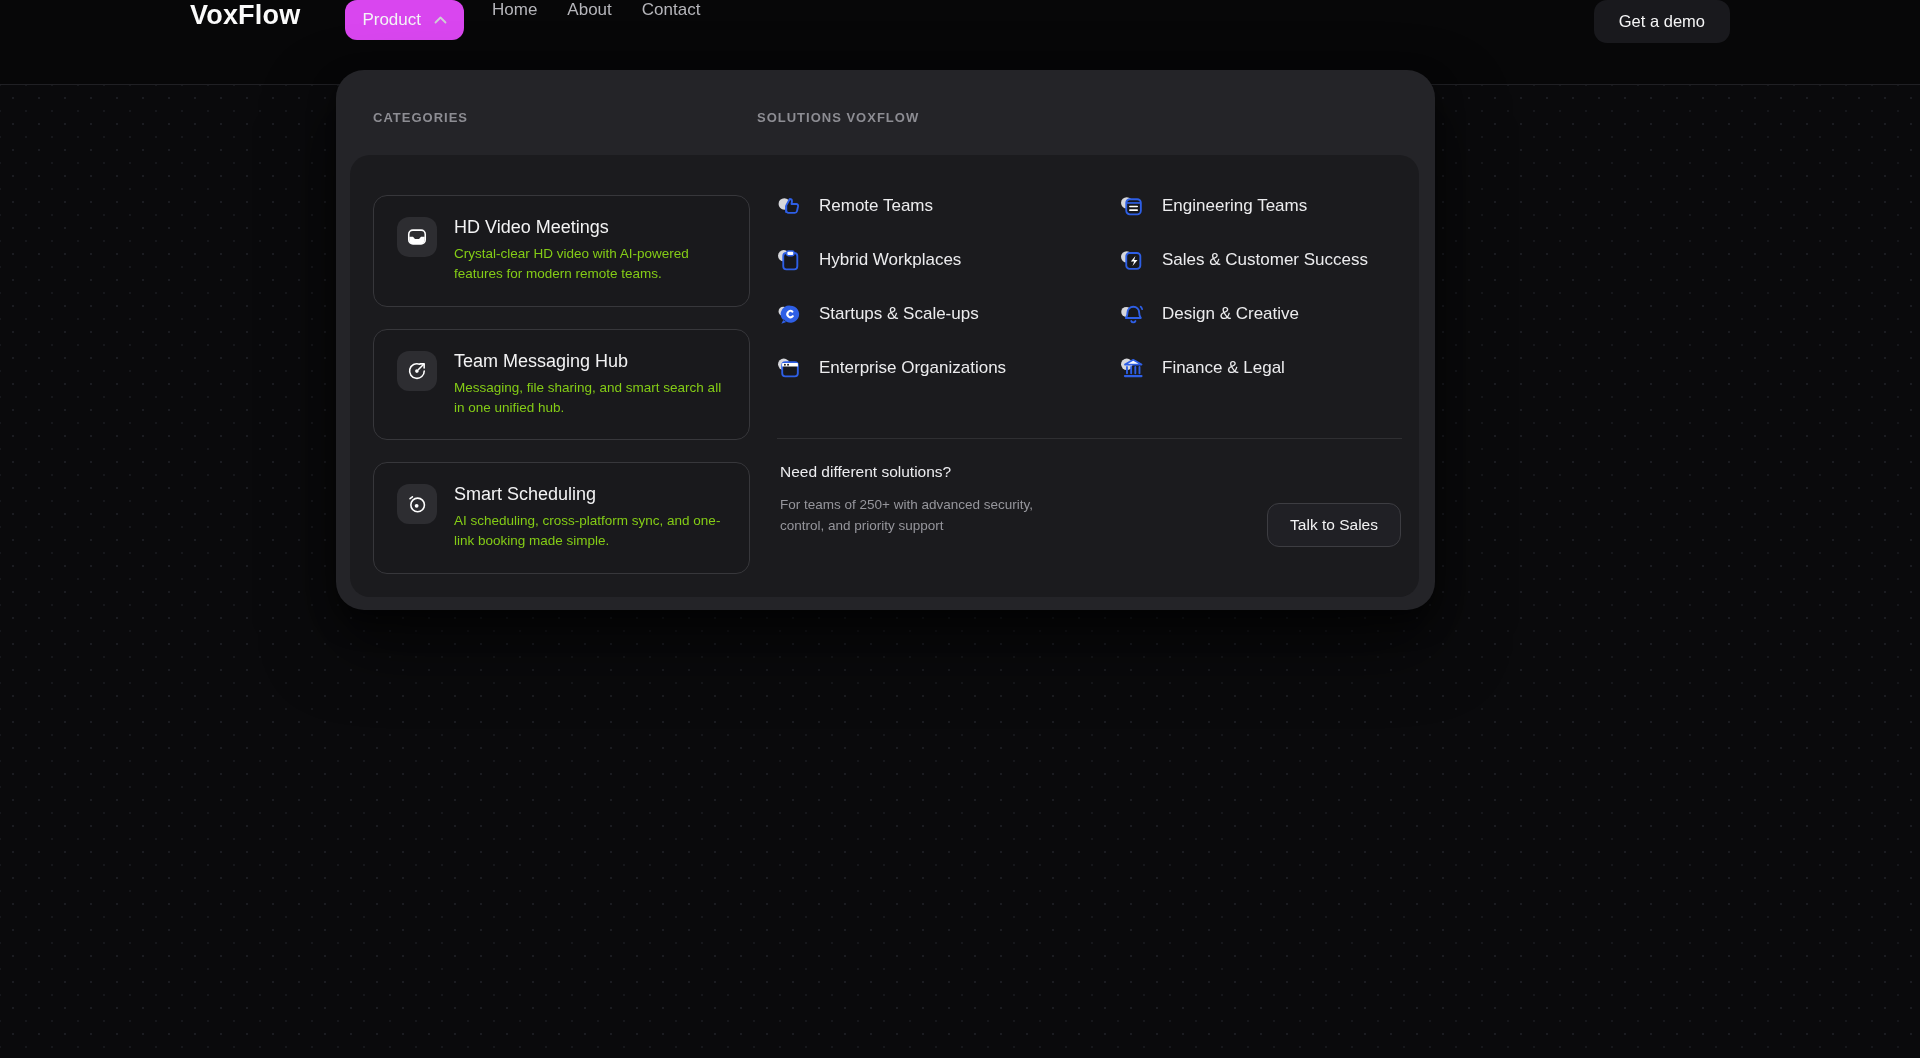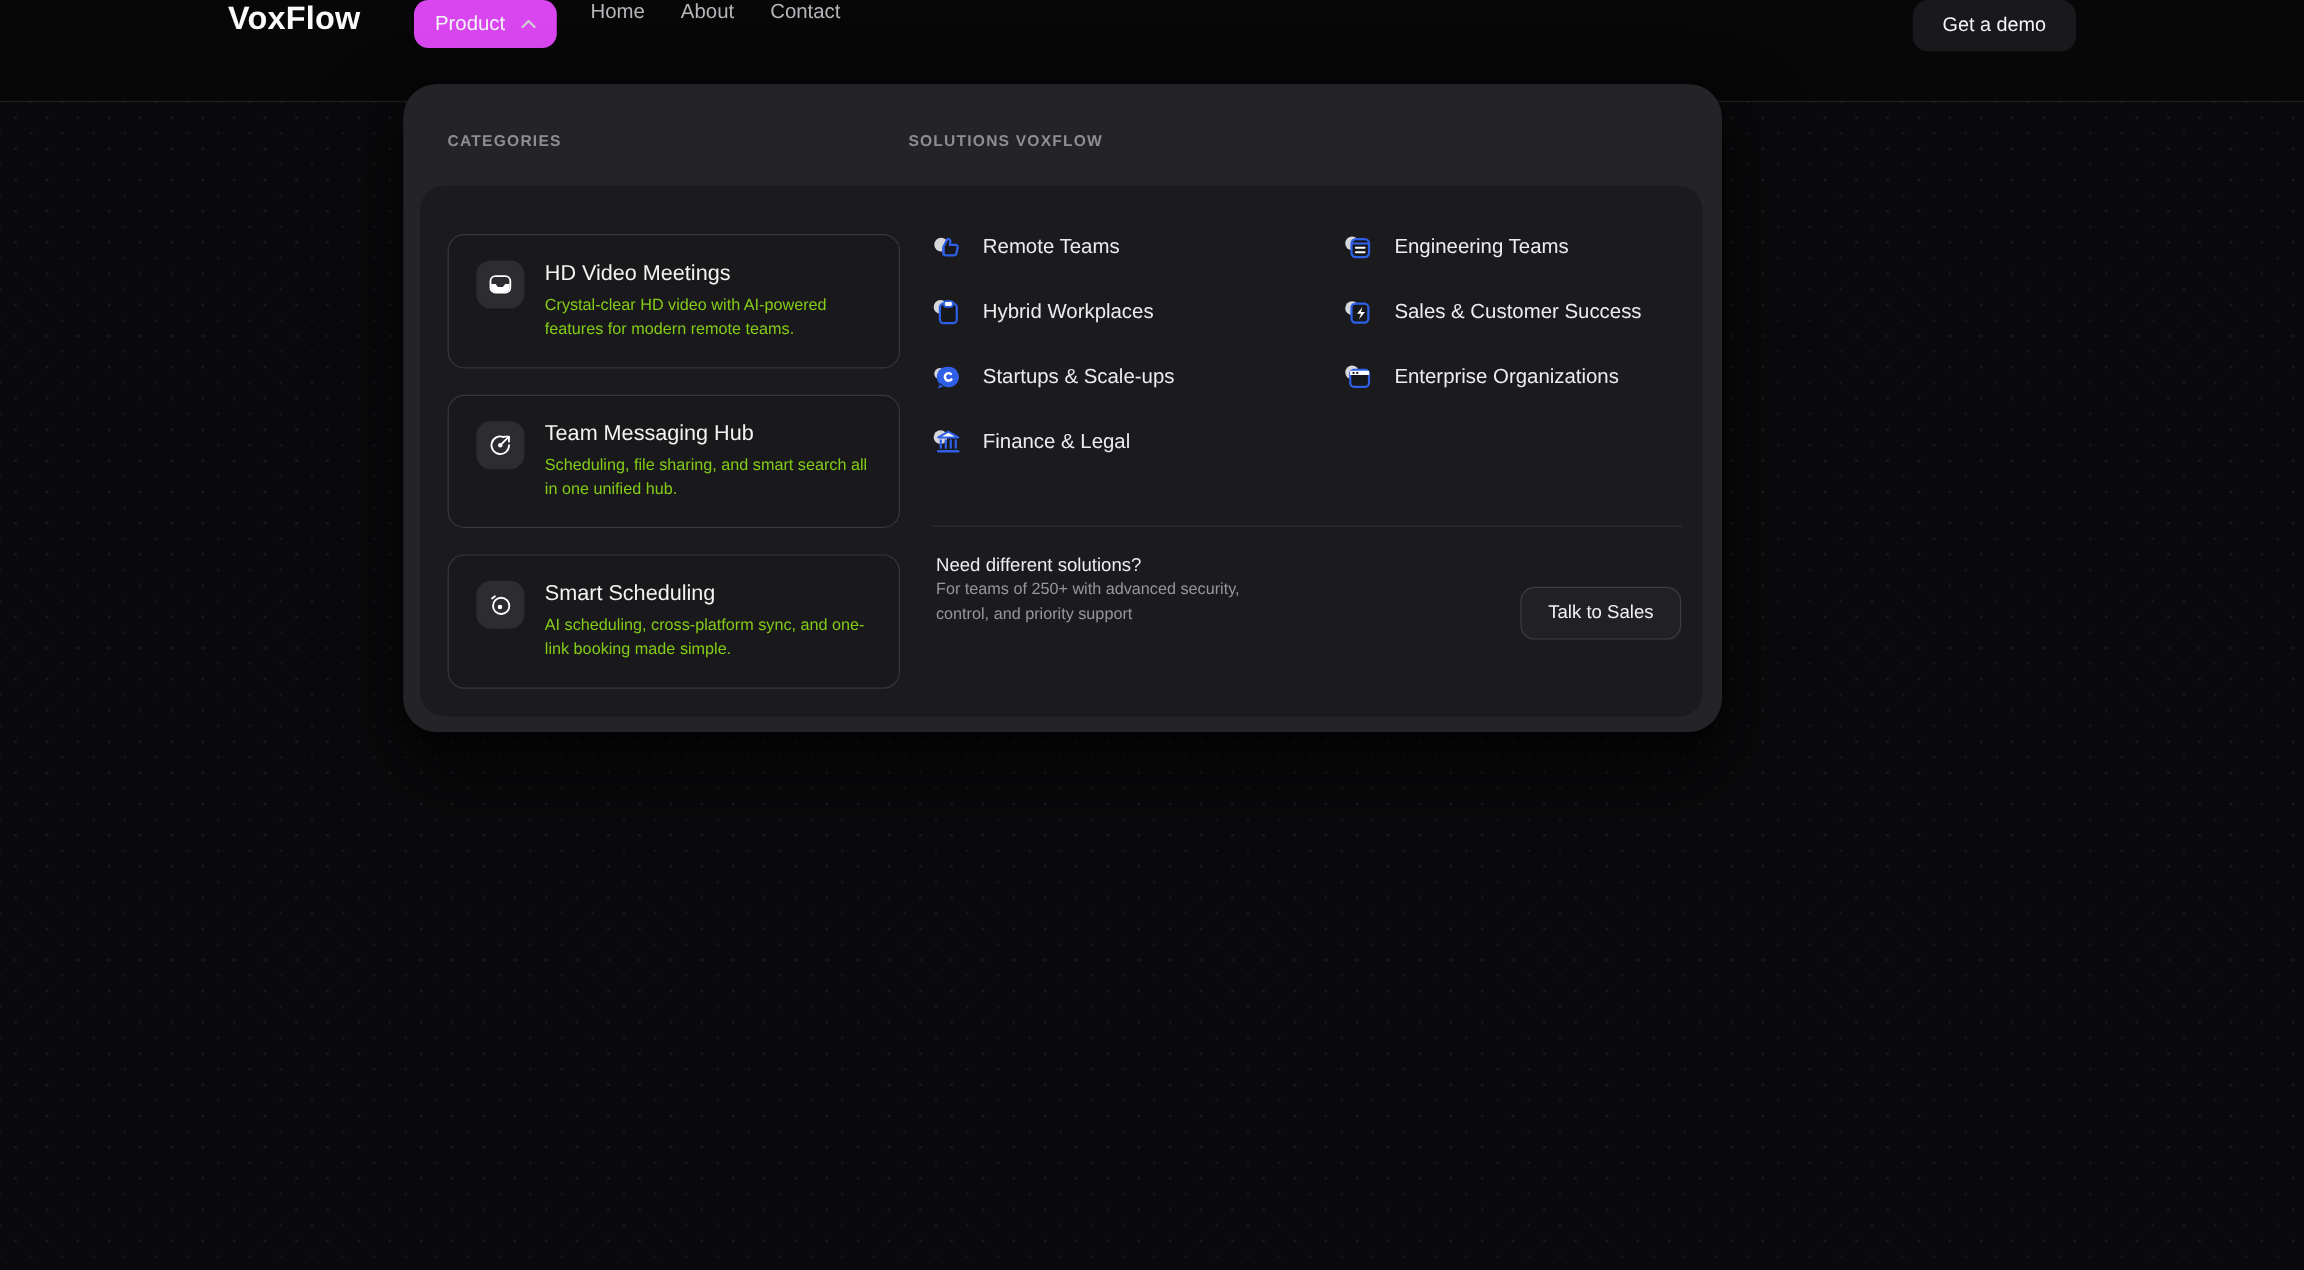--- a/index.html
+++ b/index.html
@@ -81,21 +81,21 @@
   .sol-icon { flex-shrink:0; display:block; }
 
   .divider { position:absolute; left:427px; right:17px; top:283px;
              border-top:1px solid rgba(255,255,255,.09); }
 
   
   .menu-footer {
     position:absolute; left:430px; right:18px; top:308px;
     display:flex; justify-content:space-between; align-items:flex-end;
   }
-  .footer-title { font-size:15.5px; color:#ededf0; }
+  .footer-title { font-size:15.5px; color:#ededf0; margin-bottom:14px; }
   .footer-desc  { font-size:13.5px; color:#96969c; width:272px; line-height:1.55; }
   .talk-btn {
     background:#202025; border:1px solid #3d3d42; border-radius:12px;
     padding:12px 22px; font-size:15.5px; color:#f2f2f3; cursor:pointer;
     font-family:inherit; margin-bottom:-10px;
   }
 </style>
 </head>
 <body>
 
@@ -145,21 +145,21 @@
         <div class="icon-sq">
           <svg width="22" height="22" viewBox="0 0 24 24">
             <path d="M14.8 4.6A8 8 0 1 0 19.9 12" fill="none" stroke="#ffffff" stroke-width="1.7" stroke-linecap="round"></path>
             <path d="M13.6 10.4L19.3 4.7" stroke="#ffffff" stroke-width="1.7" stroke-linecap="round"></path>
             <path d="M15.4 4.2h4.4v4.4" fill="none" stroke="#ffffff" stroke-width="1.7" stroke-linecap="round" stroke-linejoin="round"></path>
             <circle cx="11.9" cy="12.1" r="2" fill="#ffffff"></circle>
           </svg>
         </div>
         <div>
           <div class="card-title">Team Messaging Hub</div>
-          <div class="card-desc">Scheduling, file sharing, and smart search all in one unified hub.</div>
+          <div class="card-desc">Messaging, file sharing, and smart search all in one unified hub.</div>
         </div>
       </div>
 
       <div class="card">
         <div class="icon-sq">
           <svg width="22" height="22" viewBox="0 0 24 24">
             <circle cx="12.7" cy="13" r="7.4" fill="none" stroke="#ffffff" stroke-width="1.7"></circle>
             <circle cx="11.6" cy="14" r="2.1" fill="#ffffff"></circle>
             <path d="M4.4 6.2L7 4.2" stroke="#ffffff" stroke-width="1.7" stroke-linecap="round"></path>
           </svg>
@@ -212,20 +212,29 @@
 
       <div class="solution-item">
         <svg class="sol-icon" width="25" height="25" viewBox="0 0 24 24">
           <circle cx="6" cy="9" r="4.5" fill="#d6d7db"></circle>
           <path d="M13 3.5a8.2 8.2 0 1 1-6.6 13l-2.2 4.3 4.7-1.5A8.2 8.2 0 0 1 13 3.5z" fill="#2e5fe6"></path>
           <path d="M14.8 9.2a3 3 0 1 0 .4 4.4" fill="none" stroke="#ffffff" stroke-width="2" stroke-linecap="round"></path>
         </svg>
         <span class="lbl">Startups &amp; Scale-ups</span>
       </div>
 
+      <div class="solution-item">
+        <svg class="sol-icon" width="25" height="25" viewBox="0 0 24 24">
+          <circle cx="6" cy="9.5" r="4.8" fill="#d6d7db"></circle>
+          <path d="M12.8 4.5a5.6 5.6 0 0 1 5.6 5.6c0 3.1.8 4.4 1.6 5.2H5.6c.8-.8 1.6-2.1 1.6-5.2a5.6 5.6 0 0 1 5.6-5.6z" fill="#17181c" stroke="#2e5fe6" stroke-width="1.8" stroke-linejoin="round"></path>
+          <path d="M10.8 18.3a2.2 2.2 0 0 0 4 0" fill="none" stroke="#2e5fe6" stroke-width="1.8" stroke-linecap="round"></path>
+          <path d="M19.8 4.4c.7.7 1.2 1.5 1.5 2.5" fill="none" stroke="#2e5fe6" stroke-width="1.6" stroke-linecap="round"></path>
+        </svg>
+        <span class="lbl">Design &amp; Creative</span>
+      </div>
 
       <div class="solution-item">
         <svg class="sol-icon" width="25" height="25" viewBox="0 0 24 24">
           <circle cx="6.5" cy="8" r="5.5" fill="#d6d7db"></circle>
           <rect x="5" y="6" width="15" height="13.5" rx="3" fill="#17181c" stroke="#2e5fe6" stroke-width="1.8"></rect>
           <path d="M5.8 6.6h13.4c.5 0 .9.4.9.9v2.6H4.9V7.5c0-.5.4-.9.9-.9z" fill="#ffffff"></path>
           <circle cx="7.6" cy="8.4" r=".9" fill="#17181c"></circle>
           <circle cx="10.6" cy="8.4" r=".9" fill="#17181c"></circle>
         </svg>
         <span class="lbl">Enterprise Organizations</span>

